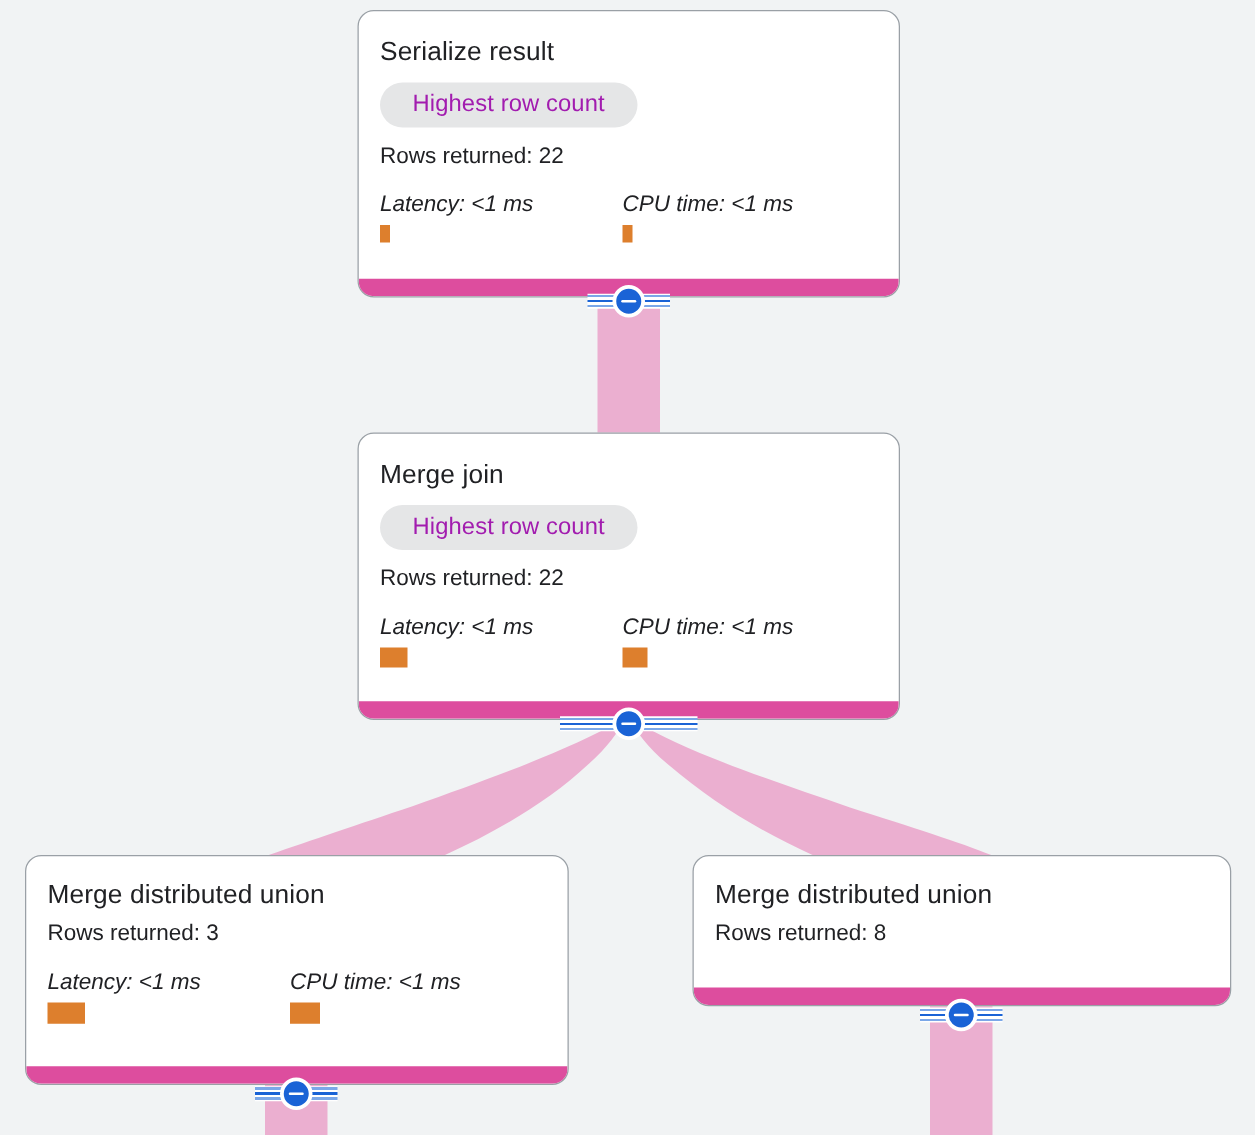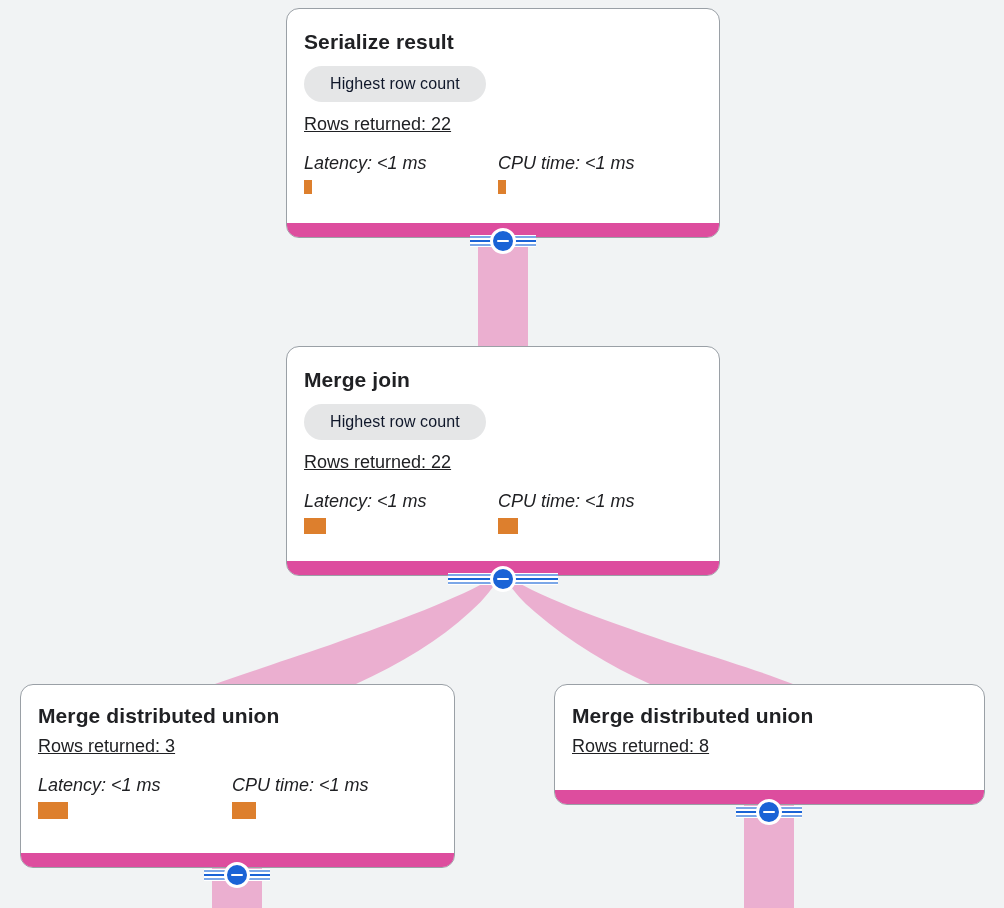--- a/index.html
+++ b/index.html
@@ -42,44 +42,43 @@
     border-radius: 13px;
     overflow: hidden;
   }
   .node-body {
     padding: 20px 17px 10px 17px;
   }
   .node-title {
     font-size: 21px;
     line-height: 26px;
     color: #202124;
-    font-weight: 700;
+    font-weight: 400;
     letter-spacing: 0.1px;
     margin: 0 0 11px 0;
     white-space: nowrap;
   }
   .chip {
     display: inline-block;
     background: #E5E6E7;
-    color: #0f172a;
-    font-size: 16px;
+    color: #a21caf;
+    font-size: 19px;
     line-height: 22px;
     border-radius: 18px;
     padding: 7px 26px;
     margin: 0 0 11px 0;
     letter-spacing: 0.1px;
     white-space: nowrap;
   }
   .rows {
     font-size: 18px;
     line-height: 22px;
     color: #202124;
     margin: 0 0 17px 0;
     white-space: nowrap;
-    text-decoration: underline;
   }
   .metrics {
     display: flex;
     flex-direction: row;
     font-style: italic;
   }
   .metric {
     display: flex;
     flex-direction: column;
   }

